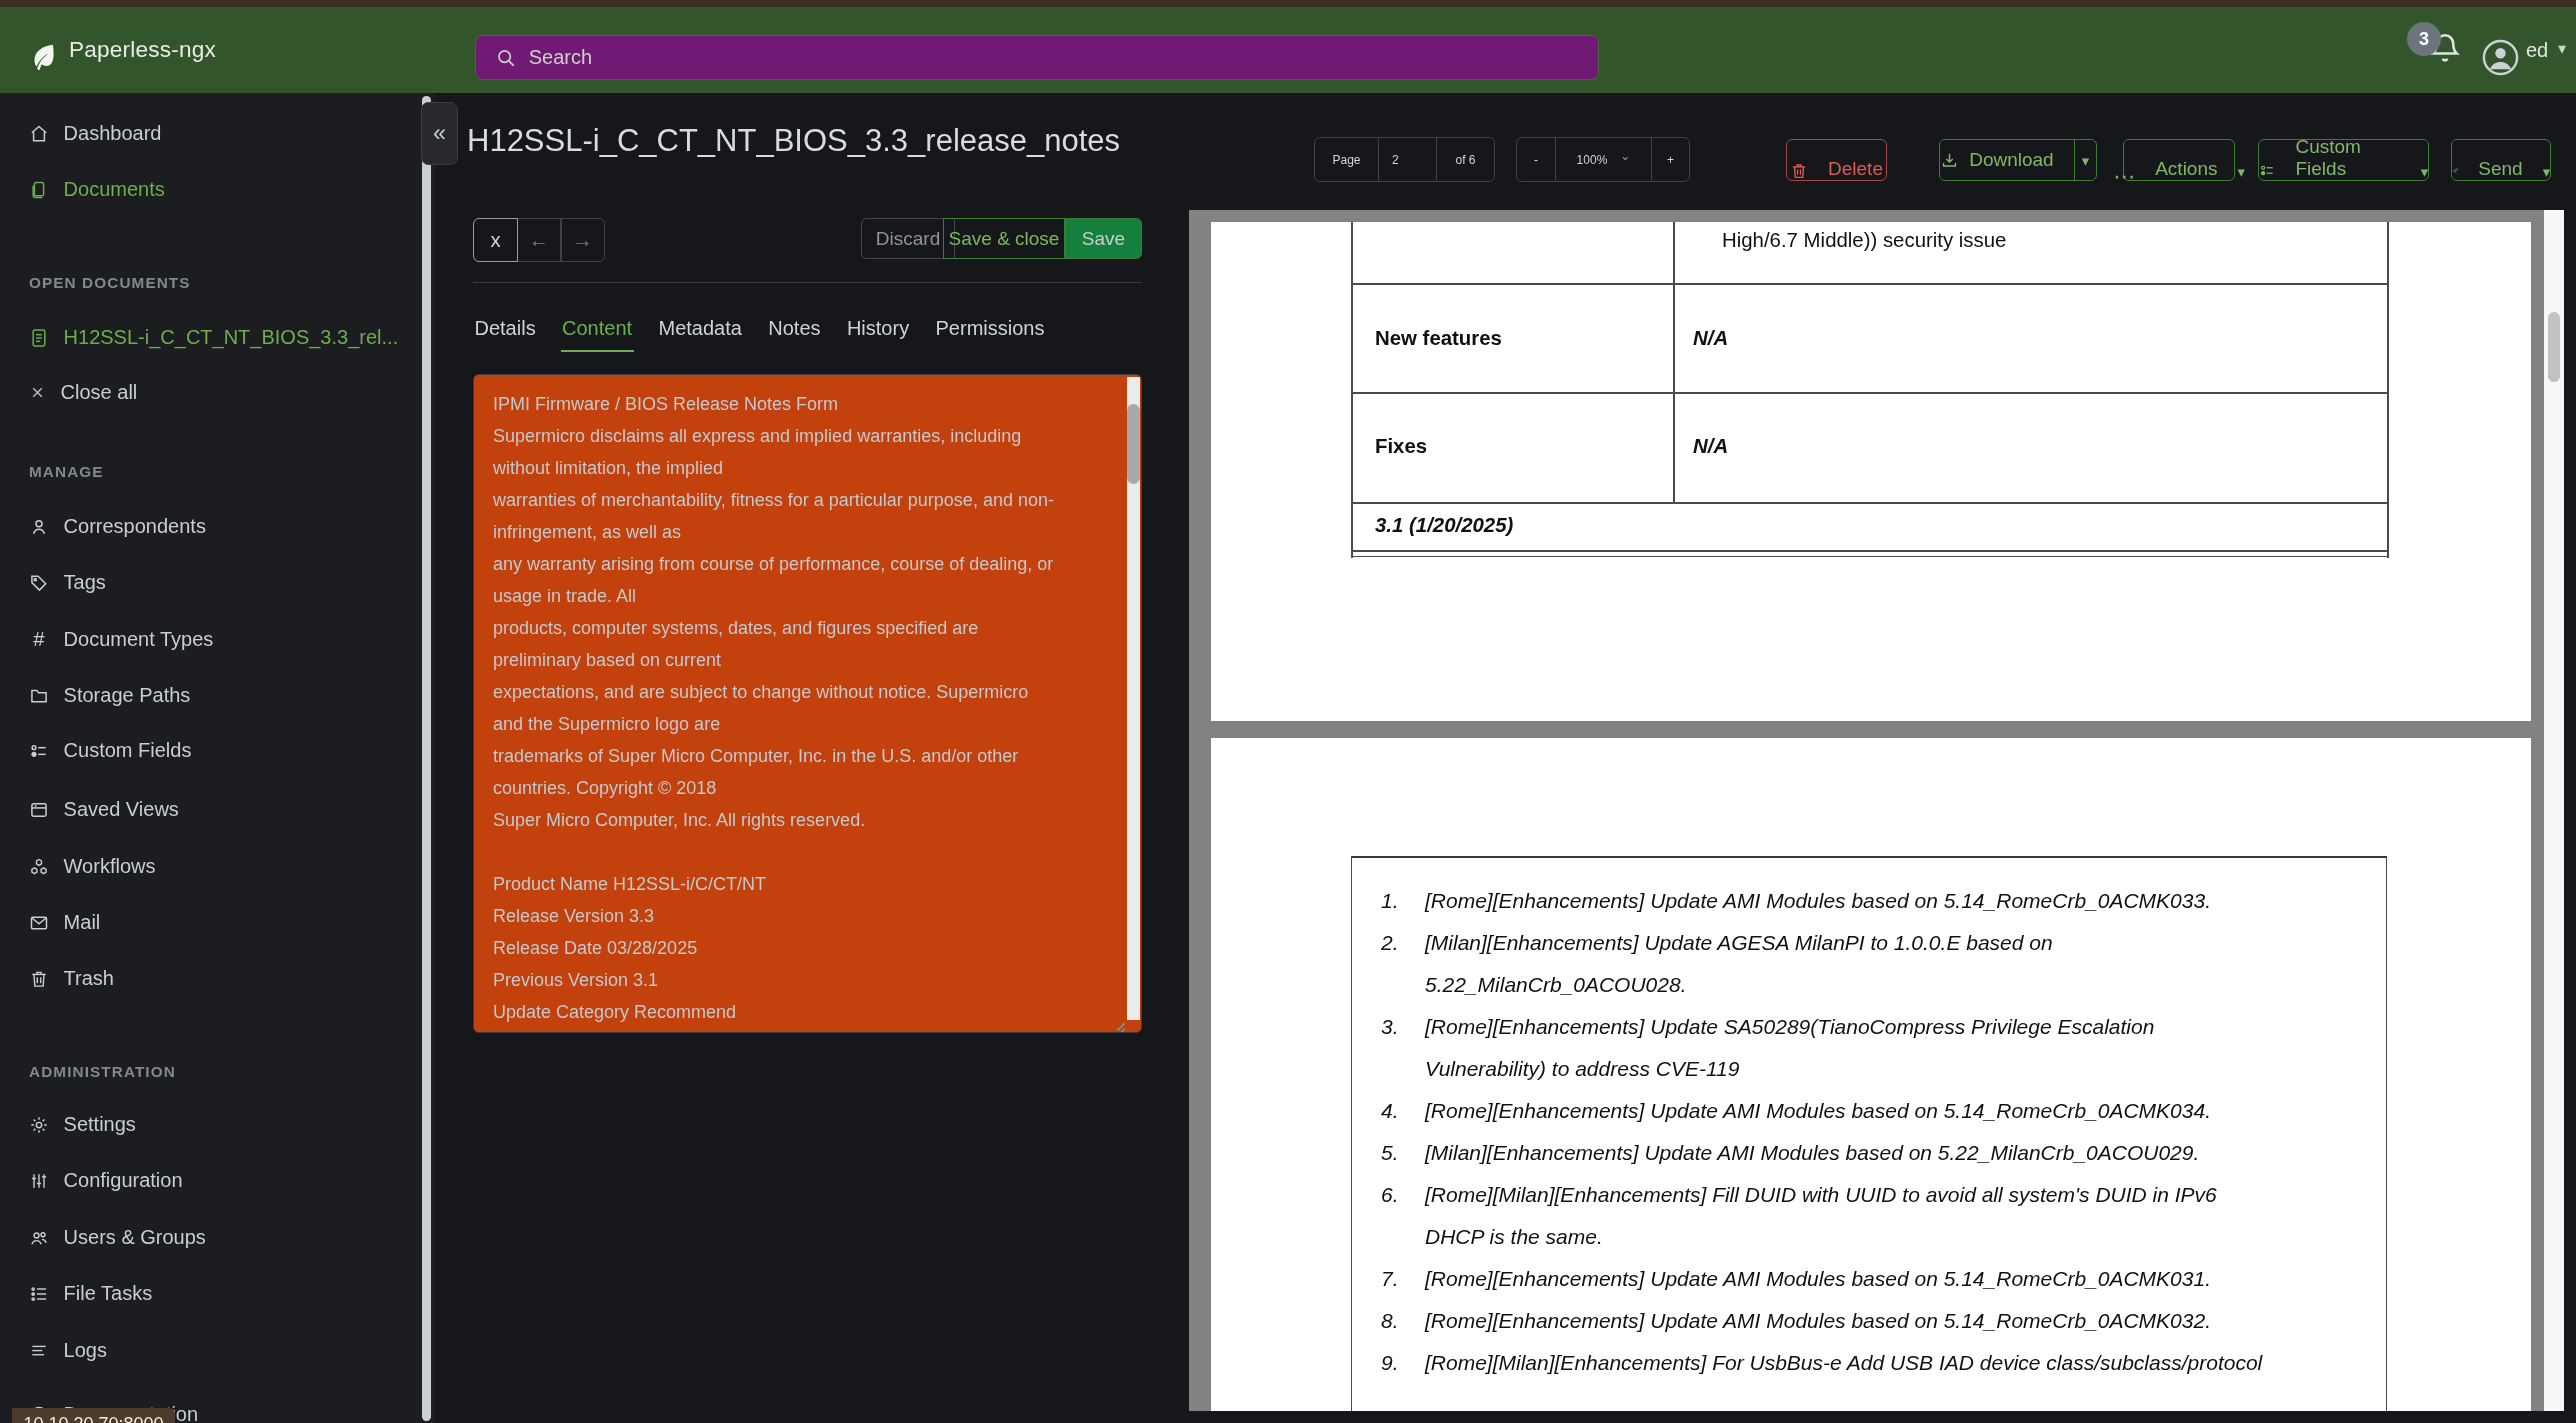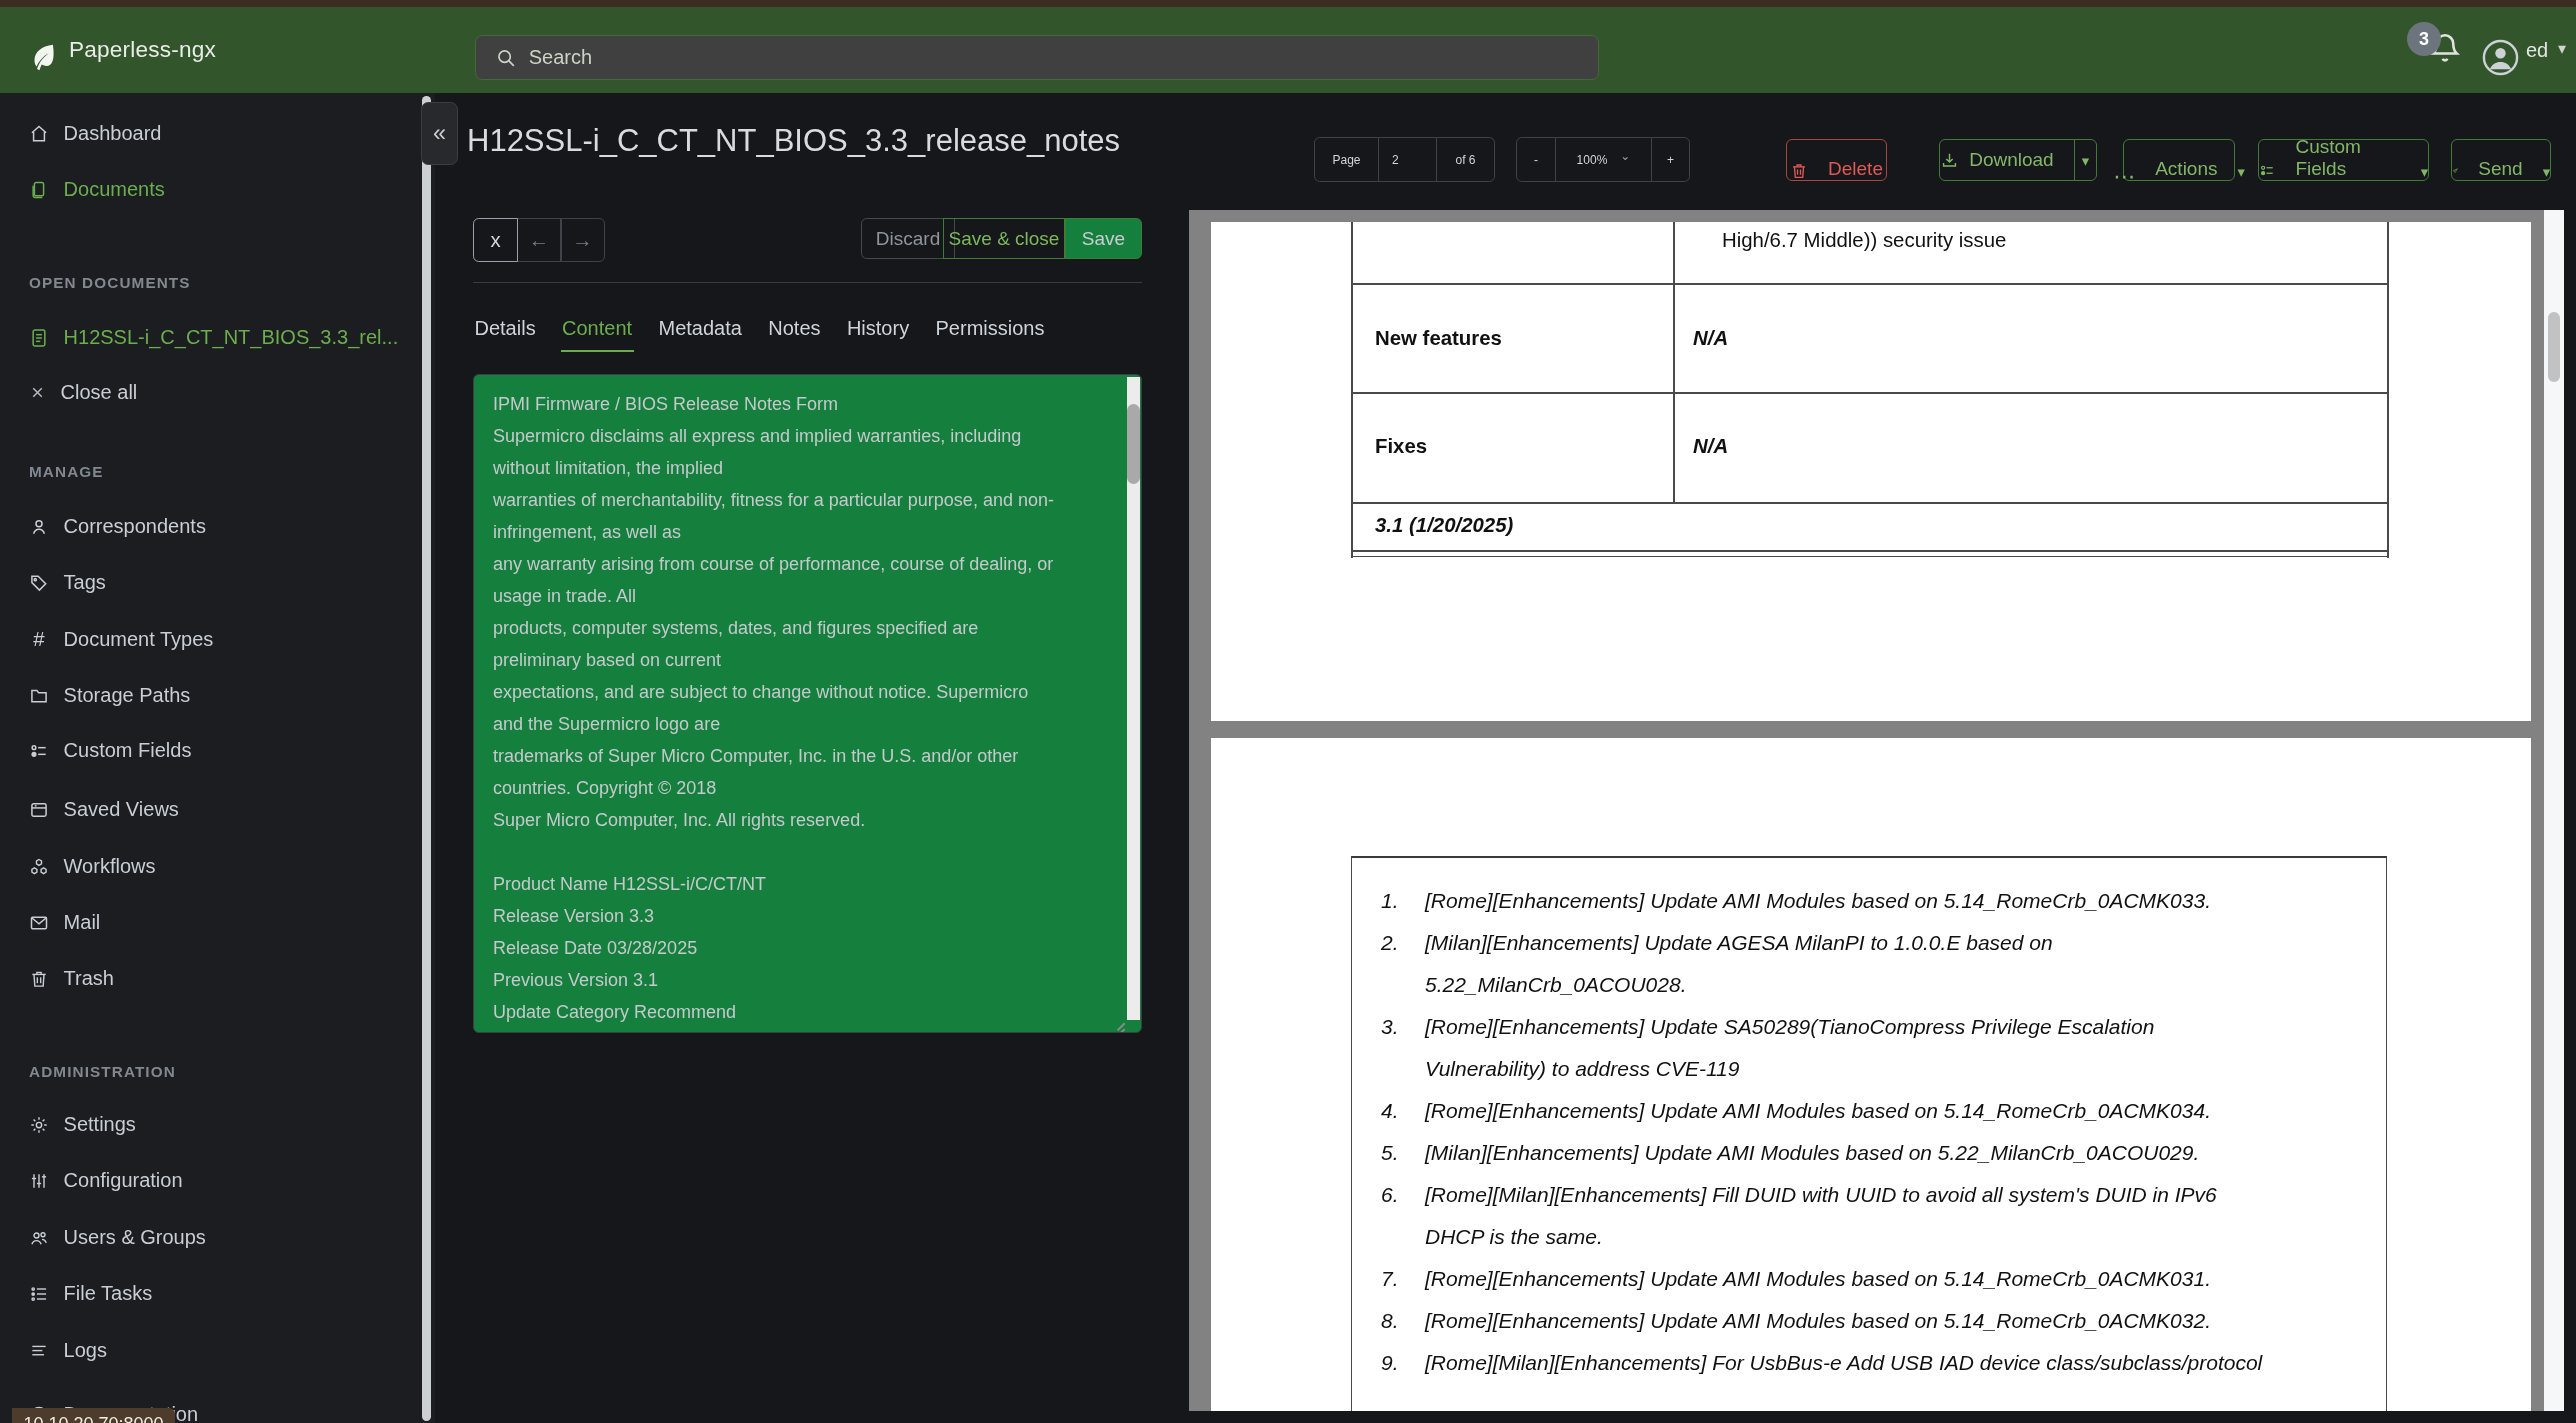--- a/index.html
+++ b/index.html
@@ -8,21 +8,21 @@
   .abs { position:absolute; }
 
   
   #browser-strip { left:0; top:0; width:2576px; height:7.3px; background:#3c2c22; }
 
   
   #navbar { left:0; top:7.3px; width:2576px; height:86px; background:#33552b; }
   #brand-logo { left:26px; top:32px; width:34px; height:37px; }
   #brand-name { left:69px; top:0; height:86px; display:flex; align-items:center;
                 color:#e9ece7; font-size:22.6px; letter-spacing:0.2px; }
-  #search-box { left:475px; top:28px; width:1124px; height:45px; background:#404040;
+  #search-box { left:475px; top:28px; width:1124px; height:45px; background:#701a75;
                 border:1.5px solid #47683d; border-radius:7.3px; display:flex; align-items:center; }
   #search-box svg { margin-left:19px; }
   #search-placeholder { margin-left:11.7px; color:#ccd3c6; font-size:20px; }
   #bell-wrap { left:2426px; top:22px; width:58px; height:58px; }
   #bell-badge { left:-19px; top:-7.3px; width:34px; height:34px; background:#6c757d;
                 border-radius:50%; color:#fff; font-size:18px; font-weight:bold;
                 display:flex; align-items:center; justify-content:center; }
   #avatar { left:2481px; top:31px; width:39px; height:39px; }
   #user-name { left:2526px; top:0; height:86px; display:flex; align-items:center;
                color:#e2e6e1; font-size:20px; }
@@ -76,21 +76,21 @@
   #save-close-btn { left:943px; width:122px; border:1.5px solid #3e7d33; color:#7cb95a; }
   #save-btn { left:1065px; width:77px; border:1.5px solid #3e7d33; background:#15803d;
               color:#c9cdd0; border-radius:0 5.8px 5.8px 0; }
 
   #editor-divider { left:473px; top:282px; width:669px; height:0.7px; background:#393d41; }
 
   #tabs { left:473px; top:310px; display:flex; gap:23.4px; }
   .tab { color:#cfd4d8; font-size:20px; padding:7.3px 1.5px 10.2px 1.5px; cursor:pointer; }
   .tab.active { color:#6cae4e; border-bottom:2.2px solid #6cae4e; }
 
-  #content-area { left:473px; top:374px; width:669px; height:659px; background:#15803d;
+  #content-area { left:473px; top:374px; width:669px; height:659px; background:#c2410c;
                   border:1.5px solid #3a3e43; border-radius:5.8px; overflow:hidden; }
   #content-text { position:absolute; left:19px; top:13px; width:606px; color:#c5c9cd;
                   font-size:18px; line-height:32px; white-space:pre-wrap; }
   #ta-scroll-track { position:absolute; right:1.5px; top:1.5px; width:13px; height:643px;
                      background:#ececec; }
   #ta-scroll-thumb { position:absolute; right:1.5px; top:29px; width:13px; height:80px;
                      background:#a9a9a9; border-radius:6.6px; }
   #ta-resize { position:absolute; right:16px; bottom:2.9px; width:16px; height:16px; }
   #ta-resize::before { content:""; position:absolute; right:0; bottom:0; width:19px; height:1.5px;
                        background:#8a8a8a; transform:rotate(-45deg); transform-origin:right bottom; }

